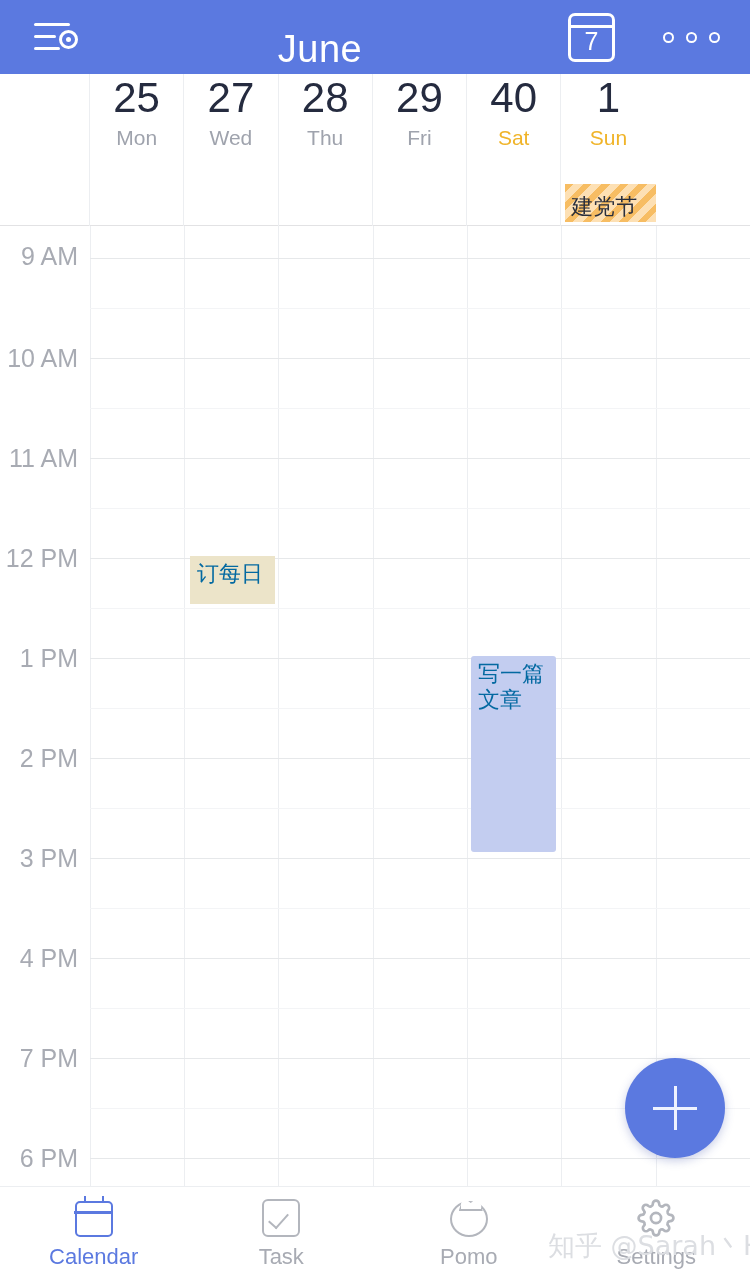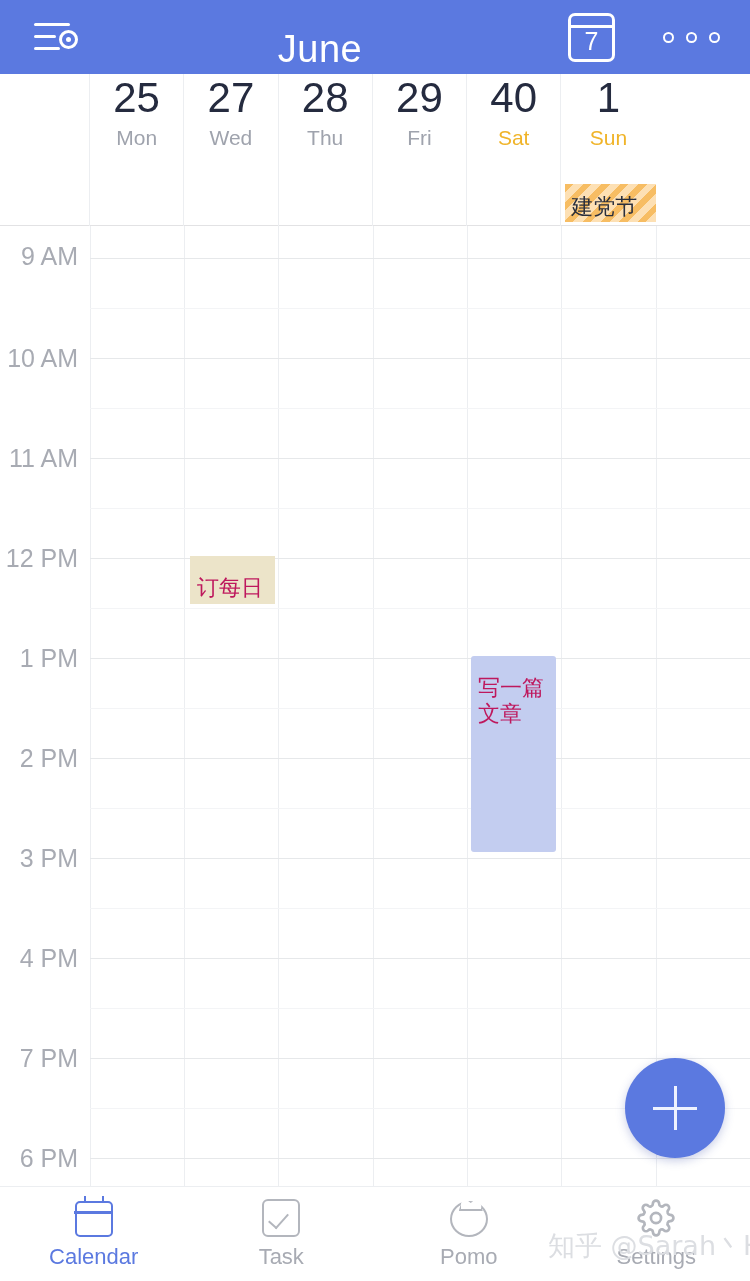--- a/index.html
+++ b/index.html
@@ -147,22 +147,22 @@
   }
 
   
   .event {
     position: absolute;
     overflow: hidden;
   }
   .event .etitle {
     font-size: 22px; line-height: 26px;
     font-family: "DejaVu Sans", sans-serif;
-    color: #be185d;
-    padding: 19px 4px 0 7px;
+    color: #0369a1;
+    padding: 5px 4px 0 7px;
     word-break: break-all;
   }
   .ev-yellow { background: #ece4c9; }
   .ev-blue   { background: #c3cdf0; border-radius: 3px; }
 
   
   .fab {
     position: absolute; left: 625px; top: 1058px;
     width: 100px; height: 100px; border-radius: 50%;
     background: #5b79e0;

